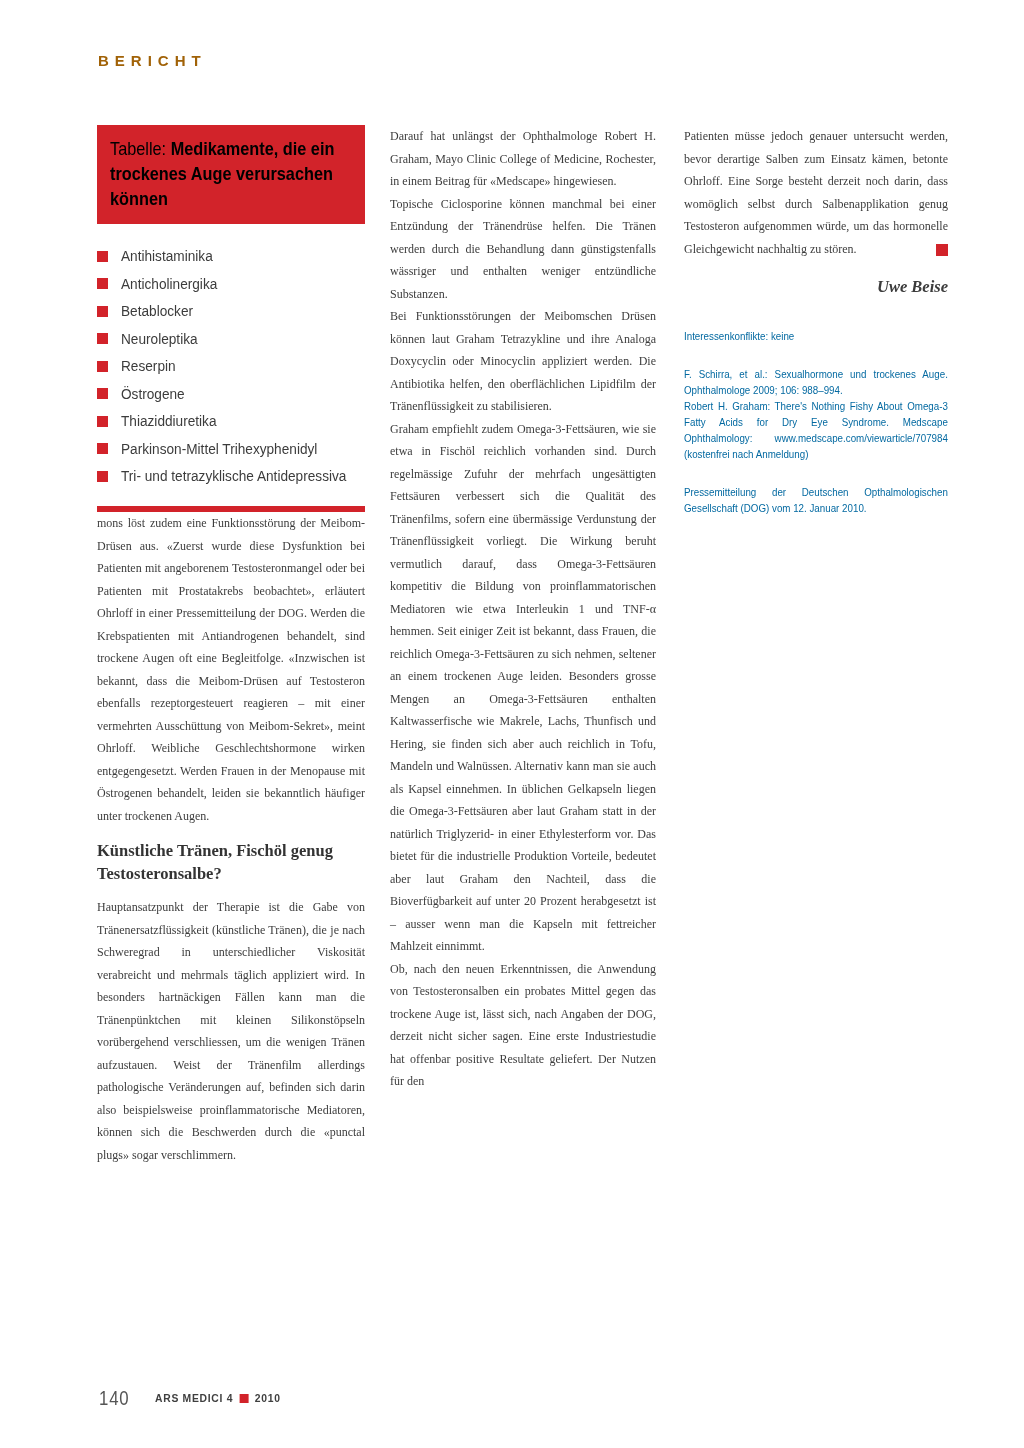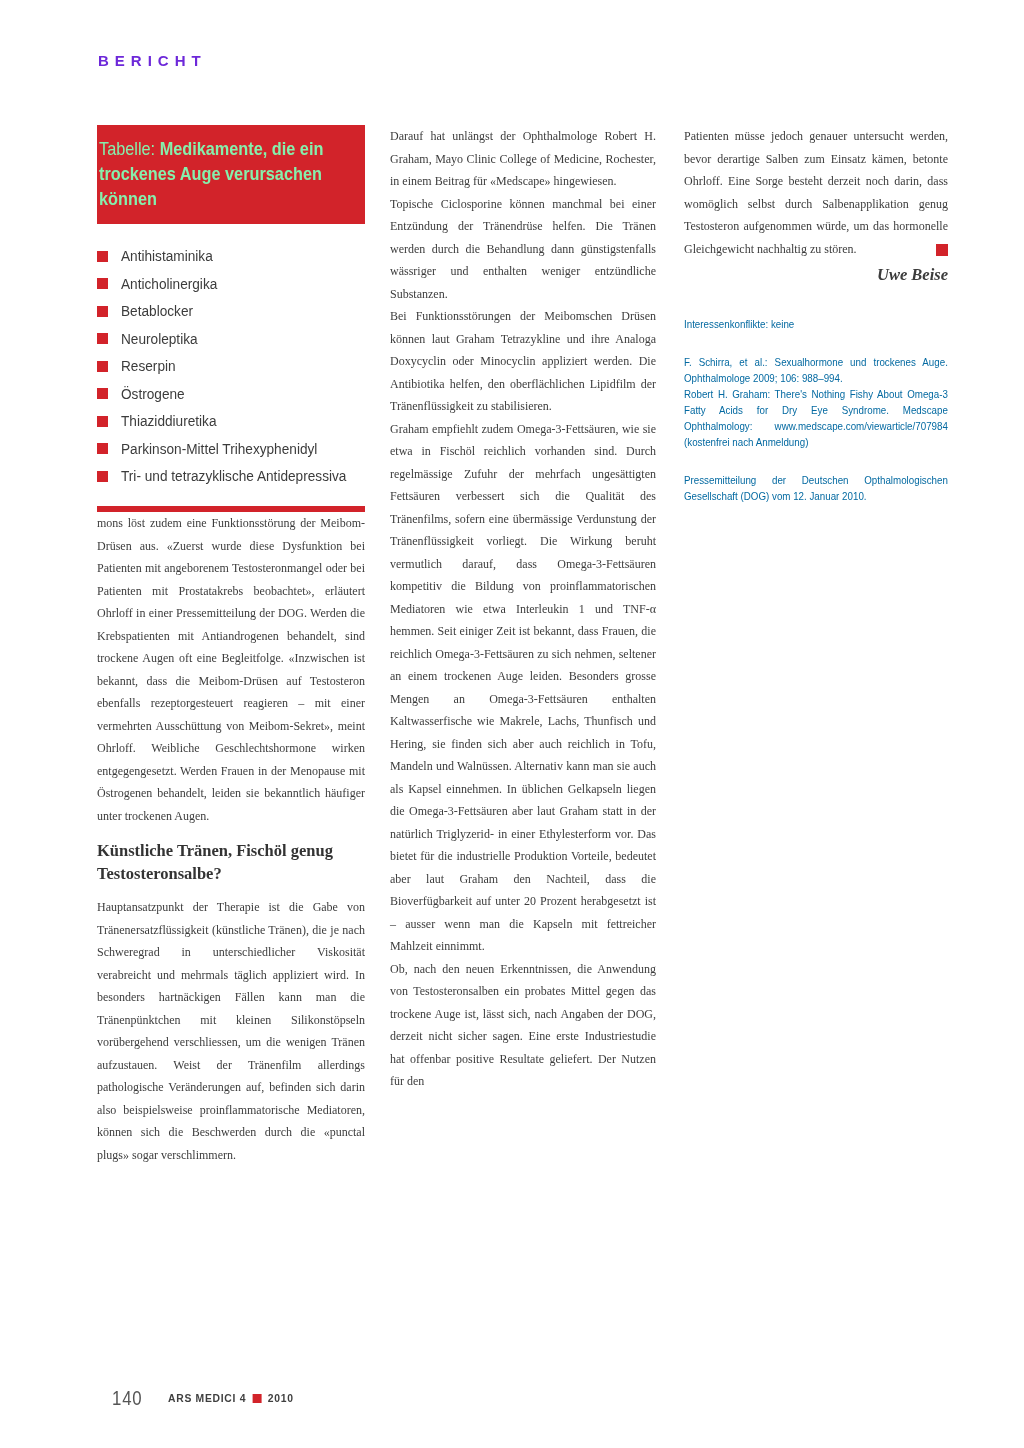--- a/index.html
+++ b/index.html
@@ -4,30 +4,30 @@
 <style>
   * { margin:0; padding:0; box-sizing:border-box; }
   html,body { background:#ffffff; }
   .page {
     position:relative; width:1024px; height:1448px; background:#ffffff;
     font-family:"Liberation Serif", serif; color:#3c3c3c; overflow:hidden;
   }
   .kicker {
     position:absolute; left:98px; top:52px;
     font-family:"Liberation Sans", sans-serif; font-weight:bold;
-    font-size:15px; letter-spacing:6px; color:#6d28d9;
+    font-size:15px; letter-spacing:6px; color:#a16207;
   }
   .col { position:absolute; top:125px; }
   .col-left  { left:97px;  width:268px; }
   .col-mid   { left:390px; width:266px; }
   .col-right { left:684px; width:264px; }
 
   p.body { font-size:12px; line-height:22.5px; text-align:justify; margin:0; }
 
-  .tablebox { background:#d2232a; color:#86efac; padding:11px 12px 13px 2px; }
+  .tablebox { background:#d2232a; color:#000000; padding:11px 12px 13px 13px; }
   .tablebox-inner {
     font-family:"Liberation Sans", sans-serif; font-weight:bold;
     font-size:18.5px; line-height:25px;
     transform:scaleX(0.88); transform-origin:0 0; width:113.6%;
   }
   .tablebox-label { font-weight:normal; }
 
   .druglist { margin-top:23px; font-family:"Liberation Sans", sans-serif; }
   .drug-item { display:flex; align-items:center; height:18px; margin-bottom:9.5px;text-align:center; }
   .bullet { width:11px; height:11px; background:#d2232a; flex:none; margin-right:13px; }
@@ -37,33 +37,33 @@
   }
   .rule { height:6px; background:#d2232a; margin-top:21px; }
   .mt-body { margin-top:24px; }
   .subhead { font-size:16.5px; font-weight:bold; line-height:22.5px; margin-top:13px; color:#333333; }
   .subhead + p.body { margin-top:11px; }
 
   .endmark-wrap { position:relative; }
   .endmark { position:absolute; right:0; bottom:4px; width:12px; height:12px; background:#d2232a; }
 
   .author {
-    margin-top:5px; text-align:right; font-weight:bold; font-style:italic; font-size:16.5px;
+    margin-top:17px; text-align:right; font-weight:bold; font-style:italic; font-size:16.5px;
   }
 
   .refs { margin-top:31px; font-family:"Liberation Sans", sans-serif; color:#0369a1; }
   .refs-block {
     font-size:11.5px; line-height:16px; text-align:justify;
     transform:scaleX(0.85); transform-origin:0 0; width:117.6%;
   }
   .refs-block + .refs-block { margin-top:22px; }
   .refs-block p + p { margin:0; }
 
   .footer {
-    position:absolute; left:112px; top:1386px; display:flex; align-items:center;
+    position:absolute; left:99px; top:1386px; display:flex; align-items:center;
     font-family:"Liberation Sans", sans-serif; color:#4a4a4a;
   }
   .page-num { font-size:21px; font-weight:normal; letter-spacing:1px;
     transform:scaleX(0.8); transform-origin:0 50%; color:#555555; }
   .footer-journal { display:flex; align-items:center; margin-left:18px;
     font-weight:bold; font-size:11.5px; letter-spacing:0.8px; color:#3f3f3f;
     transform:scaleX(0.9); transform-origin:0 50%; }
   .footer-square { width:10px; height:9px; background:#d2232a; margin:0 7px; }
 </style>
 </head>

